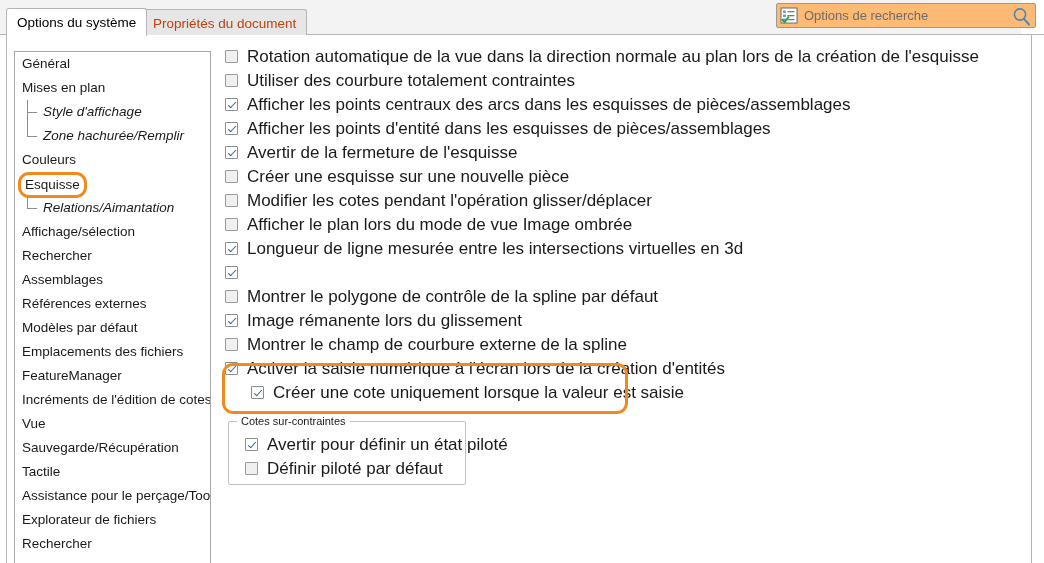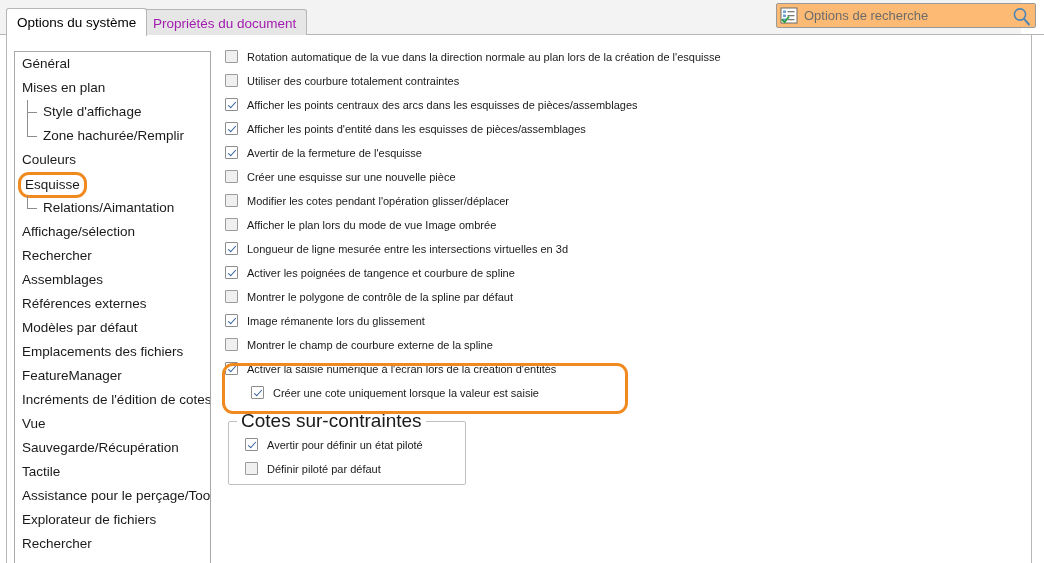--- a/index.html
+++ b/index.html
@@ -46,21 +46,21 @@
   .tab.active {
     left: 6px;
     background: #ffffff;
     color: #000000;
     z-index: 3;
     height: 28px;
   }
   .tab.inactive {
     left: 142px;
     background: #e6e6e6;
-    color: #a21caf;
+    color: #c2410c;
     z-index: 2;
     height: 26px;
     top: 9px;
   }
 
   
   #searchbox {
     position: absolute;
     left: 776px; top: 3px;
     width: 260px; height: 25px;
@@ -115,20 +115,21 @@
     position: relative;
     height: 24px;
     line-height: 24px;
     font-size: 13.5px;
     white-space: nowrap;
     padding-left: 7px;
     color: #1a1a1a;
   }
   .side-item.child {
     padding-left: 28px;
+    font-style: italic;
   }
   .side-item .connector {
     position: absolute;
     left: 12px; top: 0;
     width: 13px; height: 24px;
   }
   .side-item .connector .vline {
     position: absolute;
     left: 0; top: 0;
     width: 1px; height: 13px;
@@ -162,21 +163,21 @@
   #options-pane {
     position: absolute;
     left: 225px; top: 45px;
     width: 800px;
   }
   .opt-row {
     position: relative;
     height: 24px;
     line-height: 24px;
     white-space: nowrap;
-    font-size: 11px;
+    font-size: 17px;
     padding-left: 22px;
     color: #1a1a1a;
   }
   .opt-row.indent {
     padding-left: 48px;
   }
   .cbx {
     position: absolute;
     left: 0; top: 5px;
     width: 13px; height: 13px;
@@ -216,21 +217,21 @@
     width: 238px; height: 64px;
     box-sizing: border-box;
     border: 1px solid #c0c0c0;
     border-radius: 2px;
   }
   #groupbox-title {
     position: absolute;
     left: 8px; top: -9px;
     background: #ffffff;
     padding: 0 4px;
-    font-size: 19px;
+    font-size: 11px;
     line-height: 16px;
     color: #1a1a1a;
     white-space: nowrap;
   }
   #groupbox .opt-row {
     margin-left: 16px;
     width: 210px;
   }
   #groupbox .group-rows {
     position: absolute;
@@ -307,21 +308,21 @@
 <div id="options-pane">
     <div class="opt-row"><span class="cbx"></span><span>Rotation automatique de la vue dans la direction normale au plan lors de la création de l'esquisse</span></div>
     <div class="opt-row"><span class="cbx"></span><span>Utiliser des courbure totalement contraintes</span></div>
     <div class="opt-row"><span class="cbx checked"></span><span>Afficher les points centraux des arcs dans les esquisses de pièces/assemblages</span></div>
     <div class="opt-row"><span class="cbx checked"></span><span>Afficher les points d'entité dans les esquisses de pièces/assemblages</span></div>
     <div class="opt-row"><span class="cbx checked"></span><span>Avertir de la fermeture de l'esquisse</span></div>
     <div class="opt-row"><span class="cbx"></span><span>Créer une esquisse sur une nouvelle pièce</span></div>
     <div class="opt-row"><span class="cbx"></span><span>Modifier les cotes pendant l'opération glisser/déplacer</span></div>
     <div class="opt-row"><span class="cbx"></span><span>Afficher le plan lors du mode de vue Image ombrée</span></div>
     <div class="opt-row"><span class="cbx checked"></span><span>Longueur de ligne mesurée entre les intersections virtuelles en 3d</span></div>
-    <div class="opt-row"><span class="cbx checked"></span><span>Activer les poignées de tangence et courbure de spline</span></div>
+    <div class="opt-row"><span class="cbx checked"></span></div>
     <div class="opt-row"><span class="cbx"></span><span>Montrer le polygone de contrôle de la spline par défaut</span></div>
     <div class="opt-row"><span class="cbx checked"></span><span>Image rémanente lors du glissement</span></div>
     <div class="opt-row"><span class="cbx"></span><span>Montrer le champ de courbure externe de la spline</span></div>
     <div class="opt-row"><span class="cbx checked"></span><span>Activer la saisie numérique à l'écran lors de la création d'entités</span></div>
     <div class="opt-row indent"><span class="cbx checked"></span><span>Créer une cote uniquement lorsque la valeur est saisie</span></div>
   </div>
 
 <div id="opts-highlight" class="hl-box"></div>
 
 <div id="groupbox">

